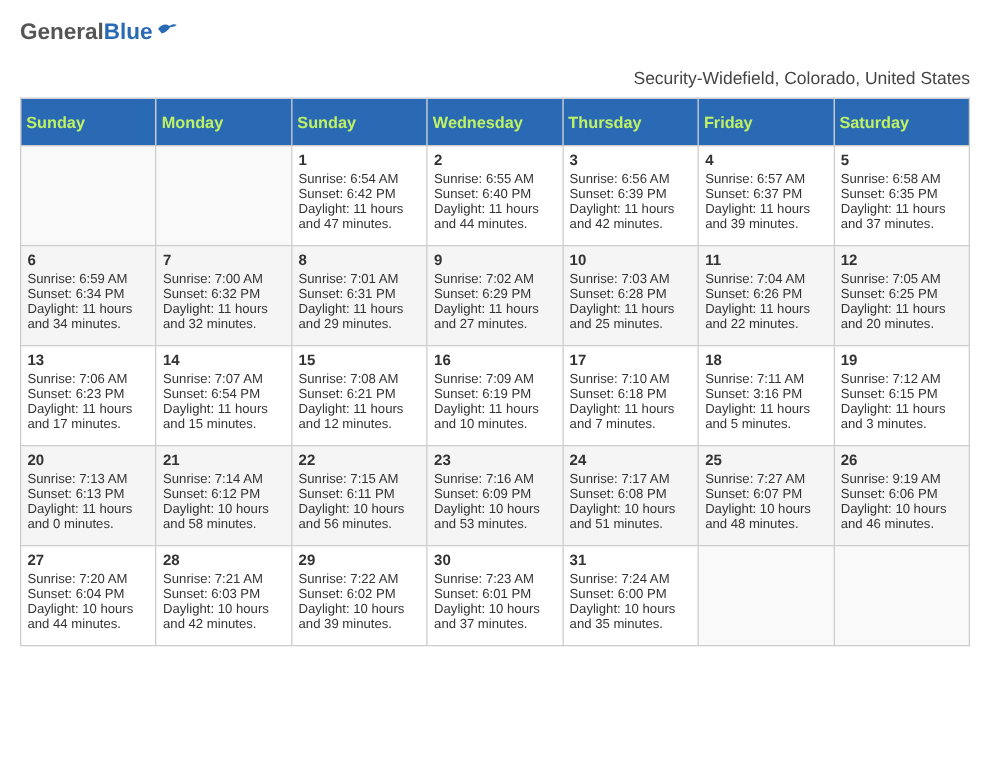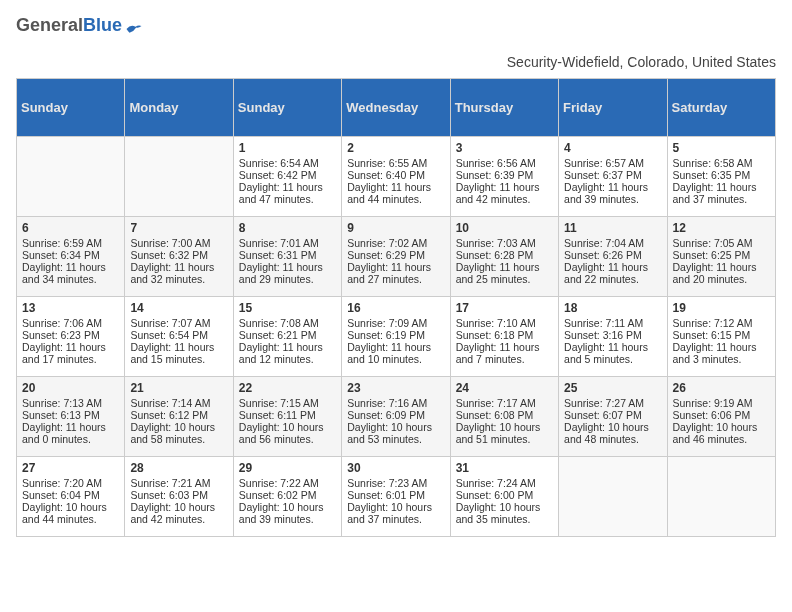--- a/index.html
+++ b/index.html
@@ -17,21 +17,21 @@
       margin-bottom: 8px;
     }
     .logo {
       display: flex;
       flex-direction: row;
       font-size: 18px;
       font-weight: bold;
       line-height: 1.1;
     }
     .logo .general { color: #555; }
-    .logo .blue { color: #2a6ab5; display: flex; align-items: flex-end; }
+    .logo .blue { color: #2a6ab5; display: flex; align-items: flex-start; }
     .logo-bird {
       width: 18px;
       height: 14px;
       display: inline-block;
       margin-left: 3px;
     }
     .title-block { text-align: right; }
     .month-title {
       font-size: 32px;
       font-weight: bold;
@@ -43,23 +43,23 @@
       color: #444;
       margin-top: 38px;
     }
     .calendar {
       width: 100%;
       border-collapse: collapse;
       table-layout: fixed;
     }
     .calendar thead th {
       background-color: #2a6ab5;
-      color: #e5e5e5;
+      color: #bef264;
       font-size: 13px;
-      padding: 21px 4px;
+      padding: 11px 4px;
       text-align: left;
       border: 1px solid #ccc;
     }
     .calendar tbody td {
       vertical-align: top;
       border: 1px solid #ccc;
       padding: 4px 5px;
       font-size: 10.5px;
       color: #333;
       height: 80px;

